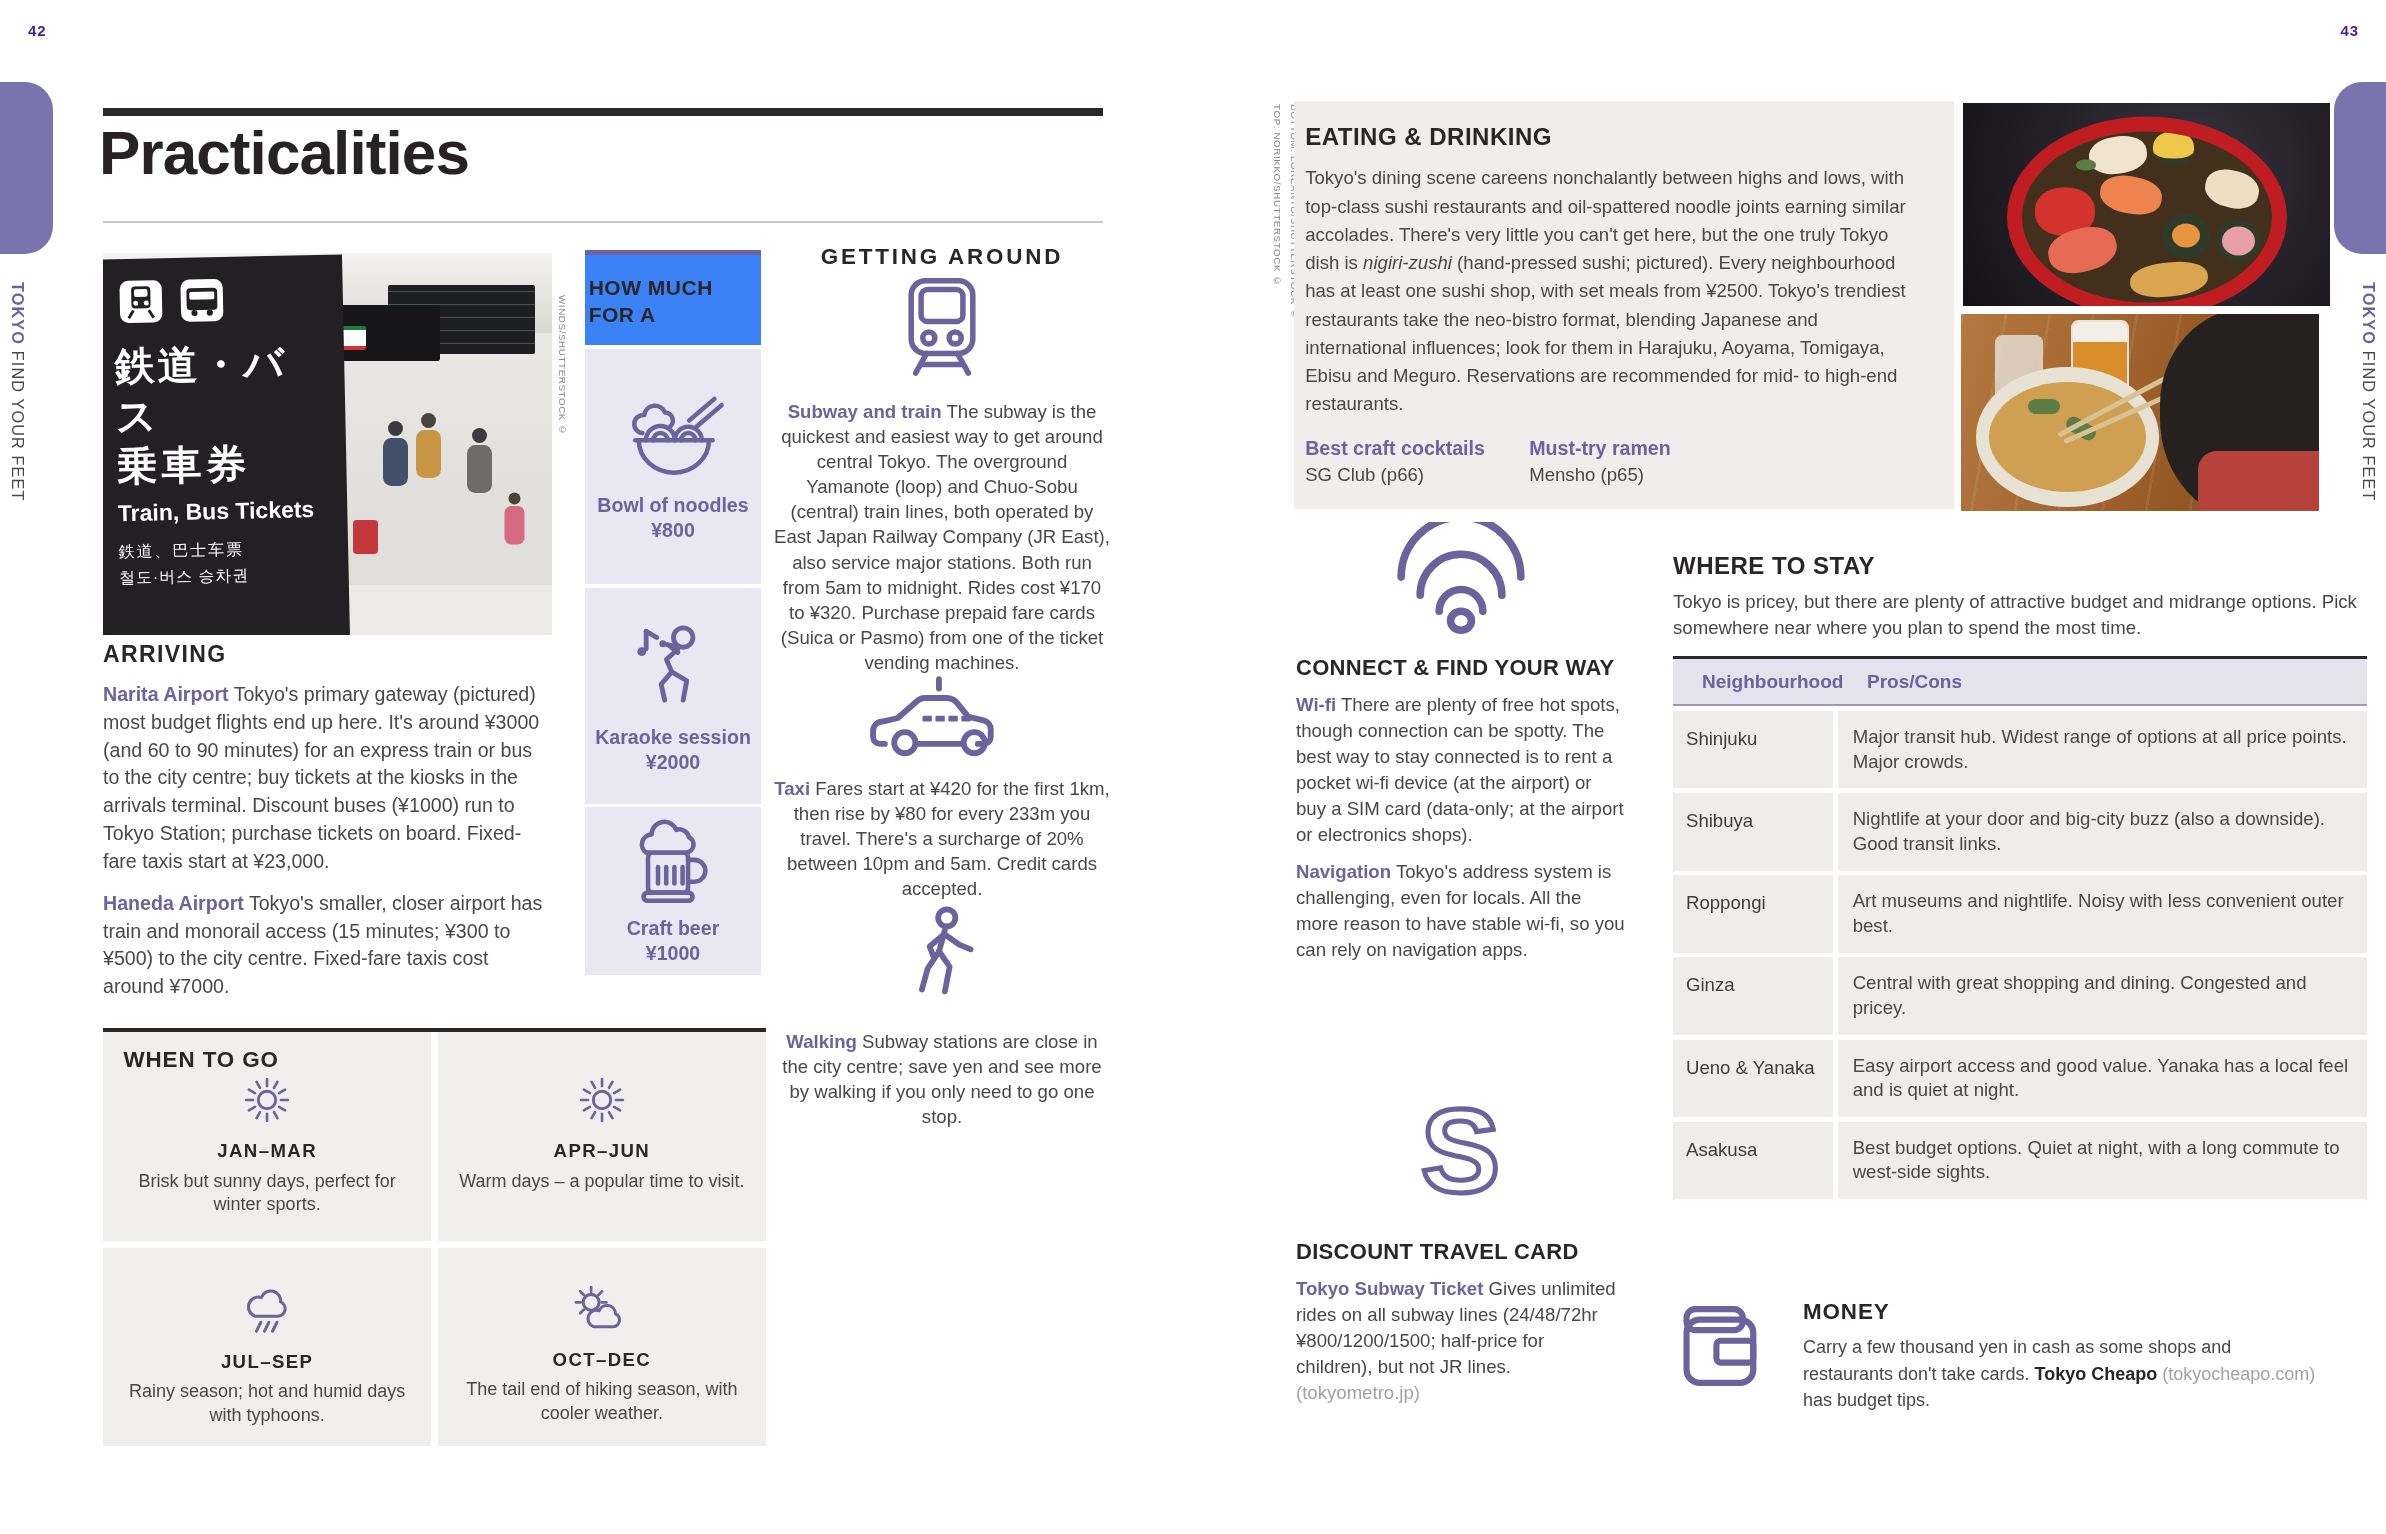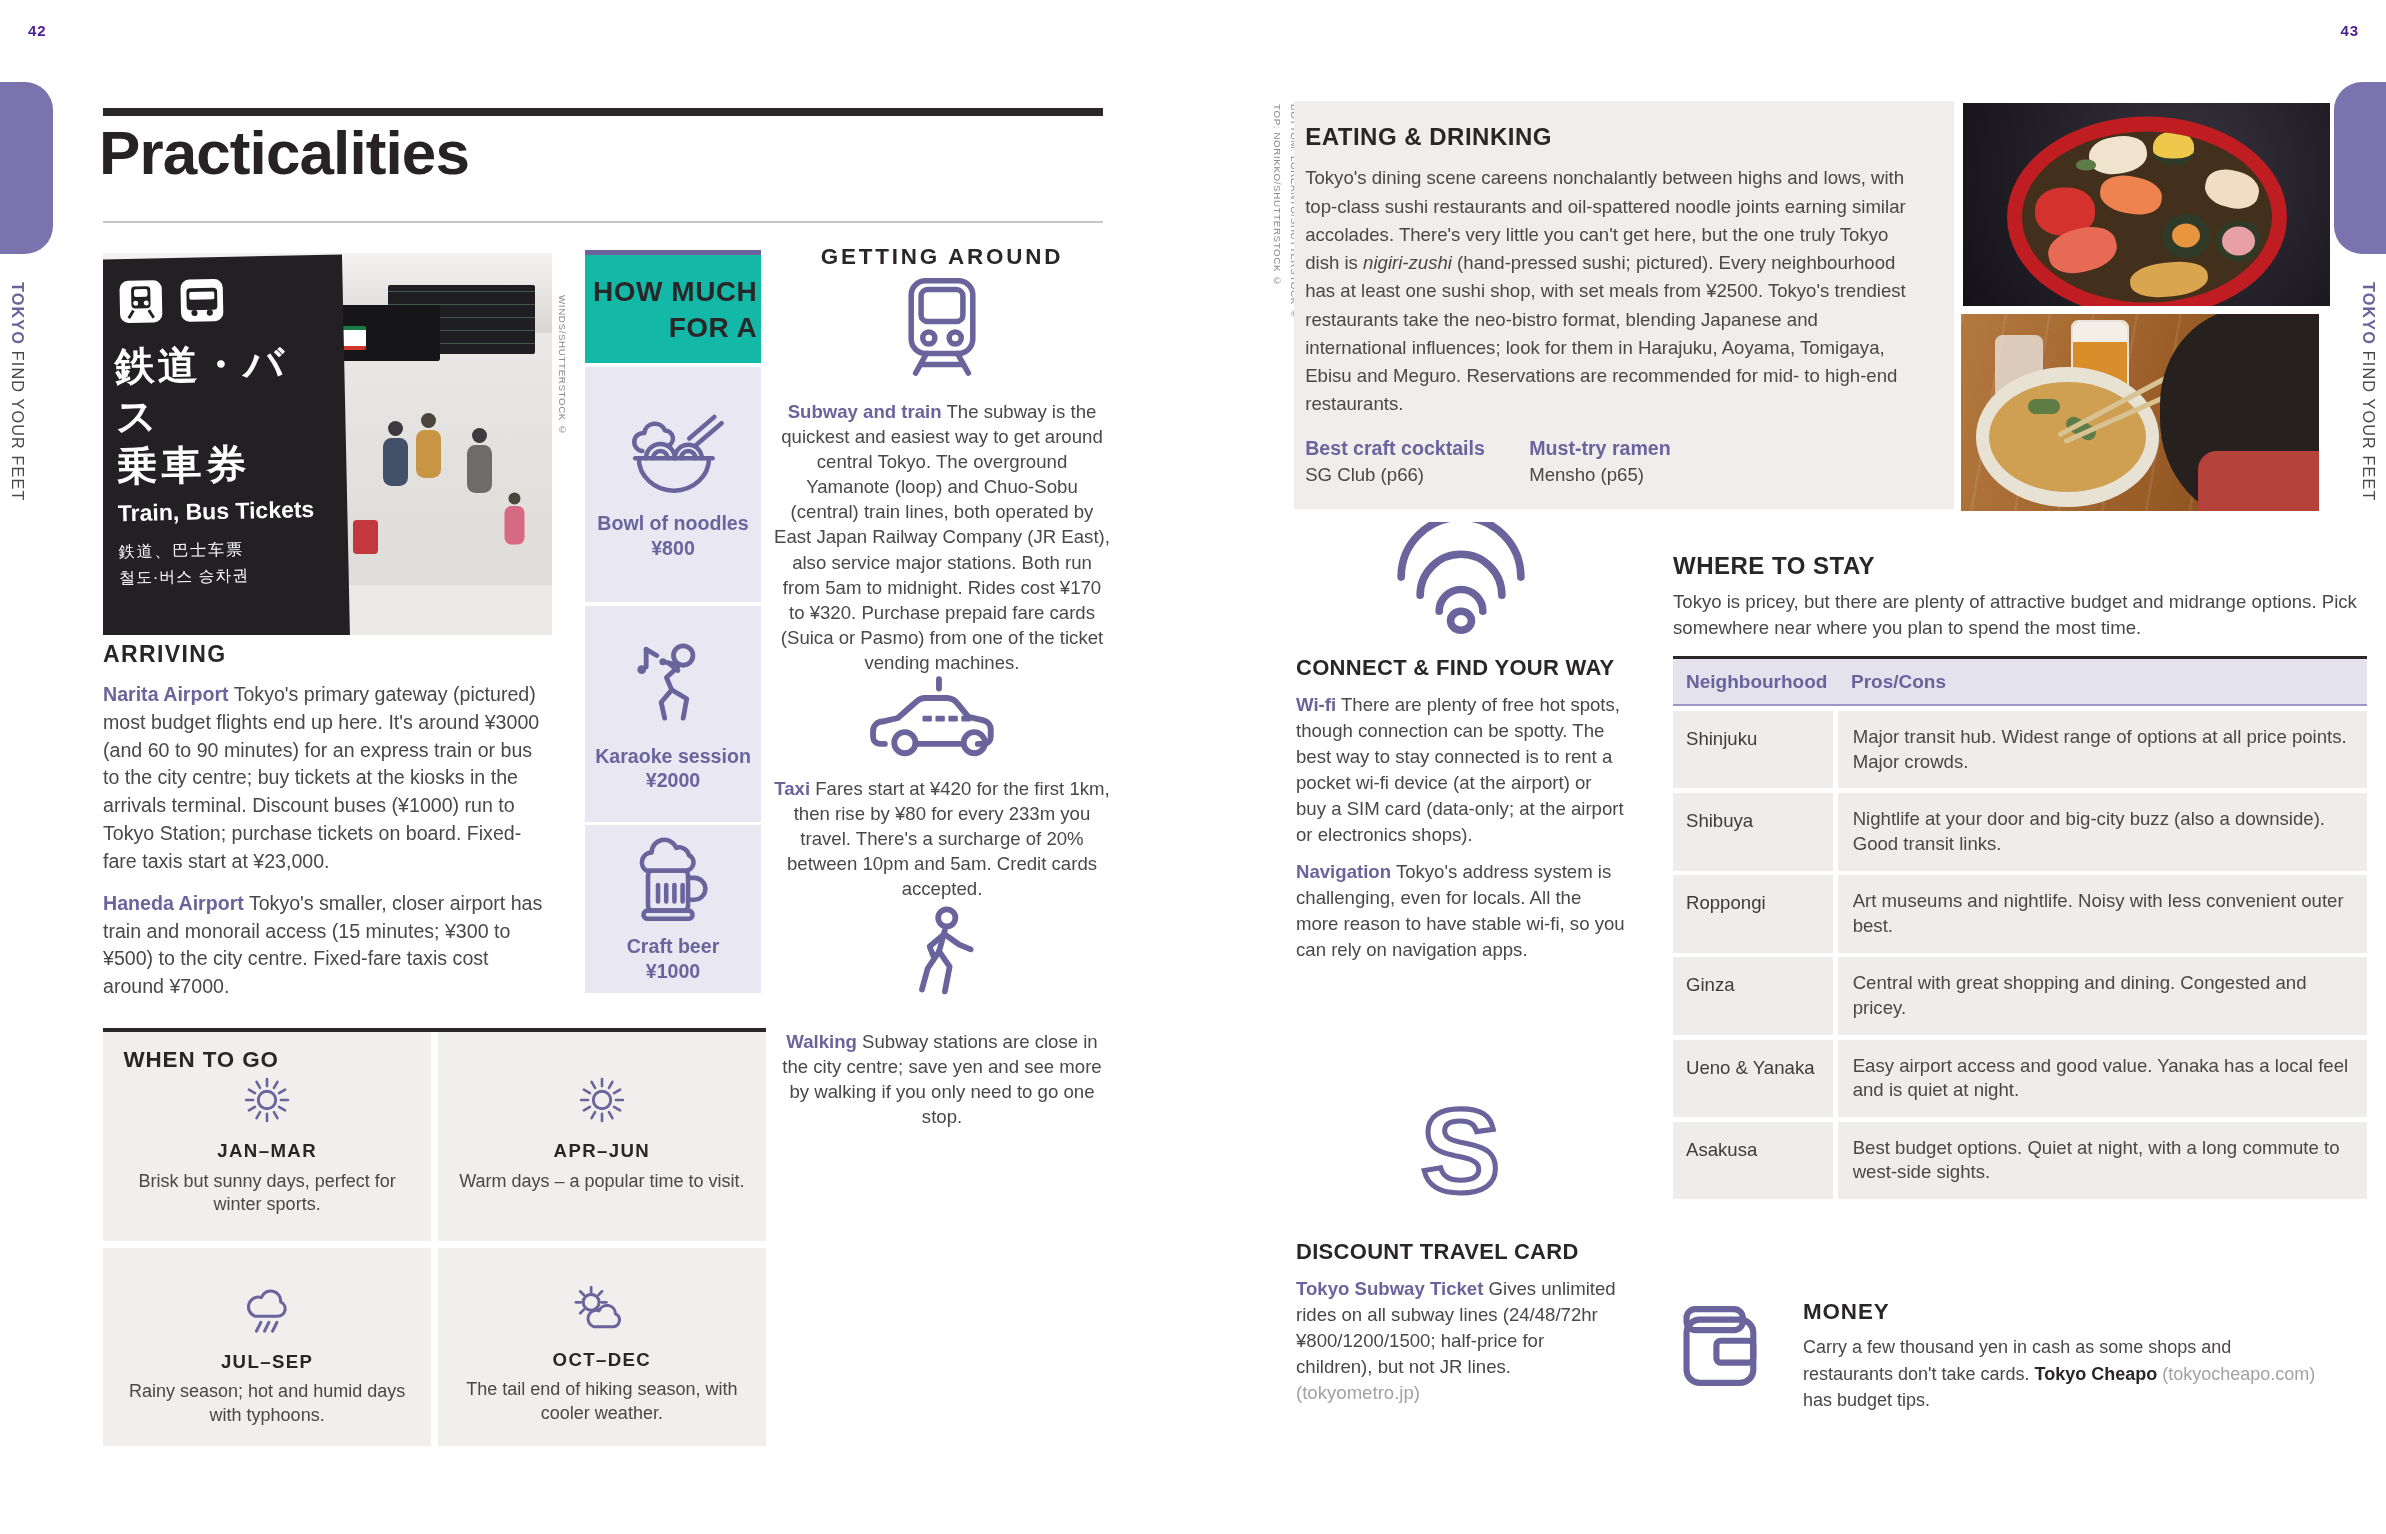--- a/index.html
+++ b/index.html
@@ -43,21 +43,21 @@
   .ap-picto-row { display:flex; gap:13px; margin:5.6px 0 15px 3.7px; }
   .ap-jp1 { font-size:40px; font-weight:700; letter-spacing:2.8px; line-height:1.25; }
   .ap-jp2 { font-size:40px; font-weight:700; letter-spacing:4.7px; line-height:1.25; }
   .ap-en  { font-size:23px; font-weight:700; margin-top:9.3px; }
   .ap-cn  { font-size:16px; margin-top:15px; letter-spacing:1.9px; }
   .ap-kr  { font-size:16px; margin-top:5.6px; letter-spacing:0.9px; }
   .credit-left { left:557px; top:295px; }
 
   
   .how-much { position:absolute; left:585px; top:250px; width:176px; }
-  .hm-header { border-top:5.6px solid #6b639c; background:#14b8a6; text-align:right; font-size:28px; font-weight:700;
+  .hm-header { border-top:5.6px solid #6b639c; background:#3b82f6; text-align:left; font-size:21px; font-weight:700;
                color:#2a2627; padding:18.6px 3.7px 17px; white-space:pre-line; line-height:1.3; letter-spacing:0.5px; }
   .hm-items { margin-top:3.7px; display:flex; flex-direction:column; gap:3.7px; }
   .hm-item { background:#e9e7f2; display:flex; flex-direction:column; align-items:center; justify-content:center; text-align:center; padding:7.5px 5.6px; }
   .hm-a { height:235px; } .hm-b { height:216px; } .hm-c { height:168px; }
   .hm-label { font-size:19.6px; font-weight:700; color:#6b639c; line-height:1.25; }
   .hm-icon { margin-bottom:7.5px; }
 
   
   .arriving { position:absolute; left:103px; top:641px; width:447px; }
   .arriving h2 { font-size:23px; letter-spacing:1.4px; color:#2a2627; margin-bottom:13px; }
@@ -113,21 +113,21 @@
   .connect p, .discount p { font-size:18.6px; line-height:1.4; color:#4a4748; margin-top:11.2px; }
   .icon-center { display:block; margin:0 auto; }
   .discount { position:absolute; left:1296px; top:1089px; width:328px; }
 
   
   .stay { position:absolute; left:1637px; top:552px; width:694px;margin-left:36px; }
   .stay h2 { font-size:24px; letter-spacing:0.5px; color:#2a2627; }
   .stay-intro { font-size:18.6px; line-height:1.4; margin-top:9.3px; color:#4a4748; }
   .table { margin-top:15px; border-top:3.7px solid #2b2728; }
   .t-head { display:grid; grid-template-columns:165px 1fr; background:#e4e2ed; border-bottom:2.8px solid #9d96c4; height:47px; align-items:center; }
-  .t-head > div { padding-left:13px; font-size:19px; font-weight:700; color:#6b639c; }
+  .t-head > div { padding-left:29px; font-size:19px; font-weight:700; color:#6b639c; }
   .t-rows { display:flex; flex-direction:column; gap:4.7px; margin-top:4.7px; }
   .t-row { display:grid; grid-template-columns:160px 1fr; gap:4.7px; }
   .t-name { background:#eeedeb; padding:17px 7.5px 15px 13px; font-size:18.6px; color:#3f3c3d; }
   .t-pros { background:#eeedeb; padding:14px 17px 14px 15px; font-size:18.6px; line-height:1.33; color:#4a4748; }
 
   
   .money { position:absolute; left:1676px; top:1288px; width:653px; display:flex; gap:26px; align-items:flex-start; }
   .money h2 { font-size:22.4px; letter-spacing:0.9px; color:#2a2627; margin-top:11.2px; }
   .money p { font-size:18px; line-height:1.45; color:#4a4748; margin-top:9.3px; width:522px; }
   .money strong { color:#2a2627; }

